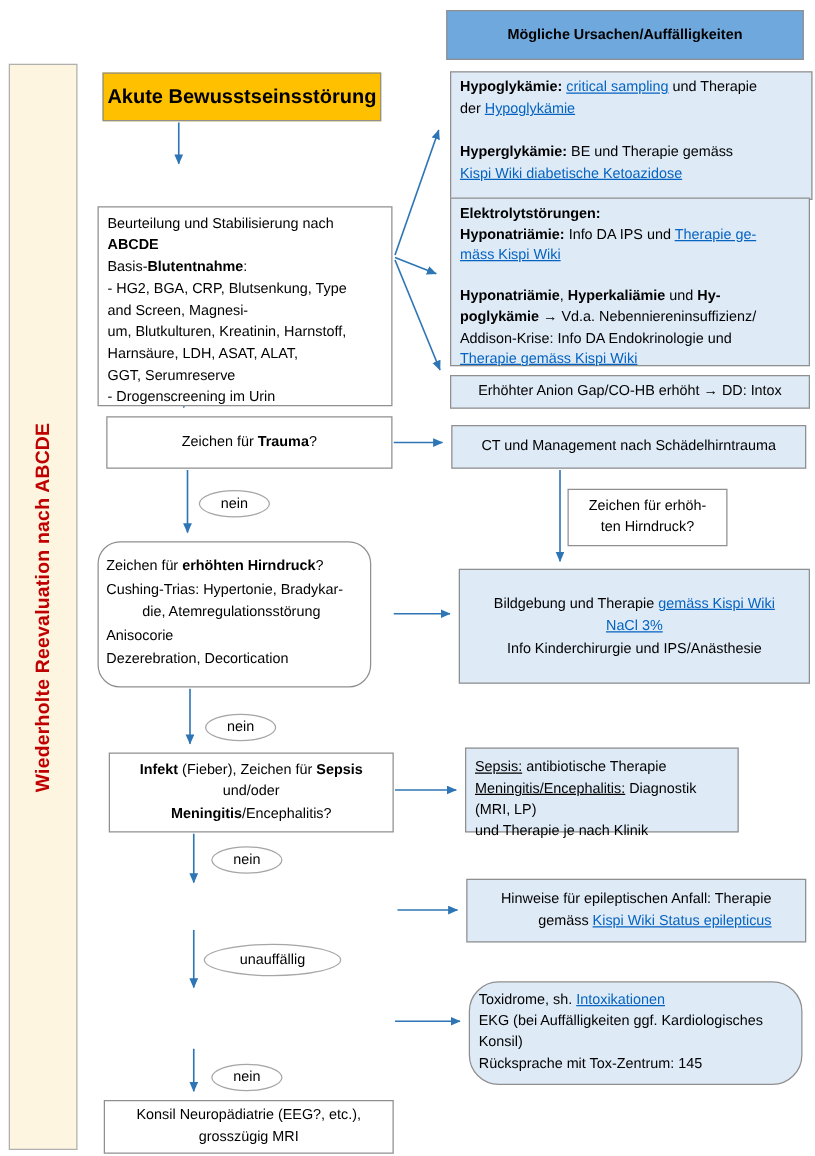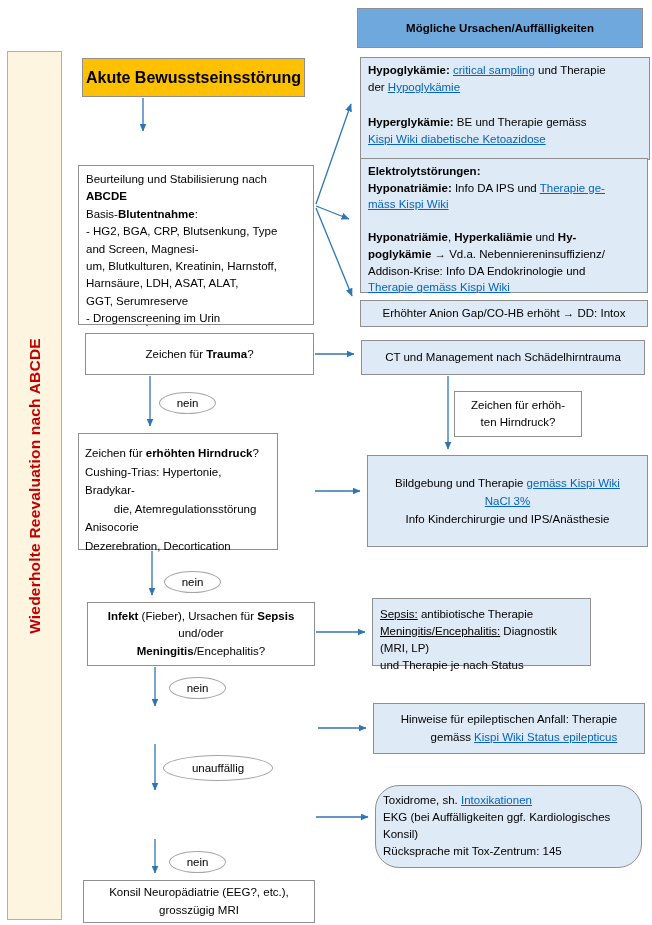--- a/index.html
+++ b/index.html
@@ -72,26 +72,26 @@
   </div>
 
   <div class="box pad" style="left:78px;top:138px;width:236px;height:160px;line-height:17.4px;padding-top:5px;margin-top:27px;">
     <span><span>Beurteilung und Stabilisierung nach</span><br><span class="b">ABCDE</span><br><span>Basis-</span><span class="b">Blutentnahme</span><span>:</span><br><span>- HG2, BGA, CRP, Blutsenkung, Type</span><br><span>and Screen, Magnesi-</span><br><span>um, Blutkulturen, Kreatinin, Harnstoff,</span><br><span>Harnsäure, LDH, ASAT, ALAT,</span><br><span>GGT, Serumreserve</span><br><span>- Drogenscreening im Urin</span></span>
   </div>
 
   <div class="box vcenter" style="left:85px;top:333px;width:229px;height:42px;">
     <span><span>Zeichen für </span><span class="b">Trauma</span><span>?</span></span>
   </div>
 
-  <div class="box" style="left:78px;top:433px;width:200px;height:117px;line-height:18.6px;padding:10px 6px;">
+  <div class="box" style="left:78px;top:433px;width:219px;height:117px;line-height:18.6px;padding:10px 6px;border-radius:18px;">
     <span><span>Zeichen für </span><span class="b">erhöhten Hirndruck</span><span>?</span><br><span>Cushing-Trias: Hypertonie, Bradykar-</span><br><span>&nbsp;&nbsp;&nbsp;&nbsp;&nbsp;&nbsp;&nbsp;&nbsp;&nbsp;die, Atemregulationsstörung</span><br><span>Anisocorie</span><br><span>Dezerebration, Decortication</span></span>
   </div>
 
   <div class="box vcenter" style="left:87px;top:602px;width:228px;height:64px;line-height:17.5px;">
-    <span><span class="b">Infekt</span><span> (Fieber), Ursachen für </span><span class="b">Sepsis</span><br><span>und/oder</span><br><span class="b">Meningitis</span><span>/Encephalitis?</span></span>
+    <span><span class="b">Infekt</span><span> (Fieber), Zeichen für </span><span class="b">Sepsis</span><br><span>und/oder</span><br><span class="b">Meningitis</span><span>/Encephalitis?</span></span>
   </div>
 
 
 
   <div class="box vcenter" style="left:83px;top:880px;width:232px;height:43px;line-height:17.5px;">
     <span><span>Konsil Neuropädiatrie (EEG?, etc.),</span><br><span>grosszügig MRI</span></span>
   </div>
 
   <div class="ellipse" style="left:159px;top:392px;width:57px;height:22px;">
     <span>nein</span>
@@ -131,21 +131,21 @@
 
   <div class="box vcenter" style="left:454px;top:391px;width:128px;height:46px;">
     <span><span>Zeichen für erhöh-</span><br><span>ten Hirndruck?</span></span>
   </div>
 
   <div class="box blue vcenter" style="left:367px;top:455px;width:281px;height:92px;line-height:18px;">
     <span><span>Bildgebung und Therapie </span><a class="link">gemäss Kispi Wiki</a><br><a class="link">NaCl 3%</a><br><span>Info Kinderchirurgie und IPS/Anästhesie</span></span>
   </div>
 
   <div class="box blue pad" style="left:372px;top:598px;width:219px;height:68px;line-height:17px;padding-top:7px;">
-    <span><span class="u">Sepsis:</span><span> antibiotische Therapie</span><br><span class="u">Meningitis/Encephalitis:</span><span> Diagnostik (MRI, LP)</span><br><span>und Therapie je nach Status</span></span>
+    <span><span class="u">Sepsis:</span><span> antibiotische Therapie</span><br><span class="u">Meningitis/Encephalitis:</span><span> Diagnostik (MRI, LP)</span><br><span>und Therapie je nach Klinik</span></span>
   </div>
 
   <div class="box blue vcenter" style="left:373px;top:703px;width:272px;height:51px;line-height:17.5px;text-align:right;">
     <span><span>Hinweise für epileptischen Anfall: Therapie</span><br><span>gemäss </span><a class="link">Kispi Wiki Status epilepticus</a></span>
   </div>
 
   <div class="box blue pad" style="left:375px;top:785px;width:267px;height:83px;line-height:17px;padding-top:6px;border-radius:24px;">
     <span><span>Toxidrome, sh. </span><a class="link">Intoxikationen</a><br><span>EKG (bei Auffälligkeiten ggf. Kardiologisches</span><br><span>Konsil)</span><br><span>Rücksprache mit Tox-Zentrum: 145</span></span>
   </div>
 

